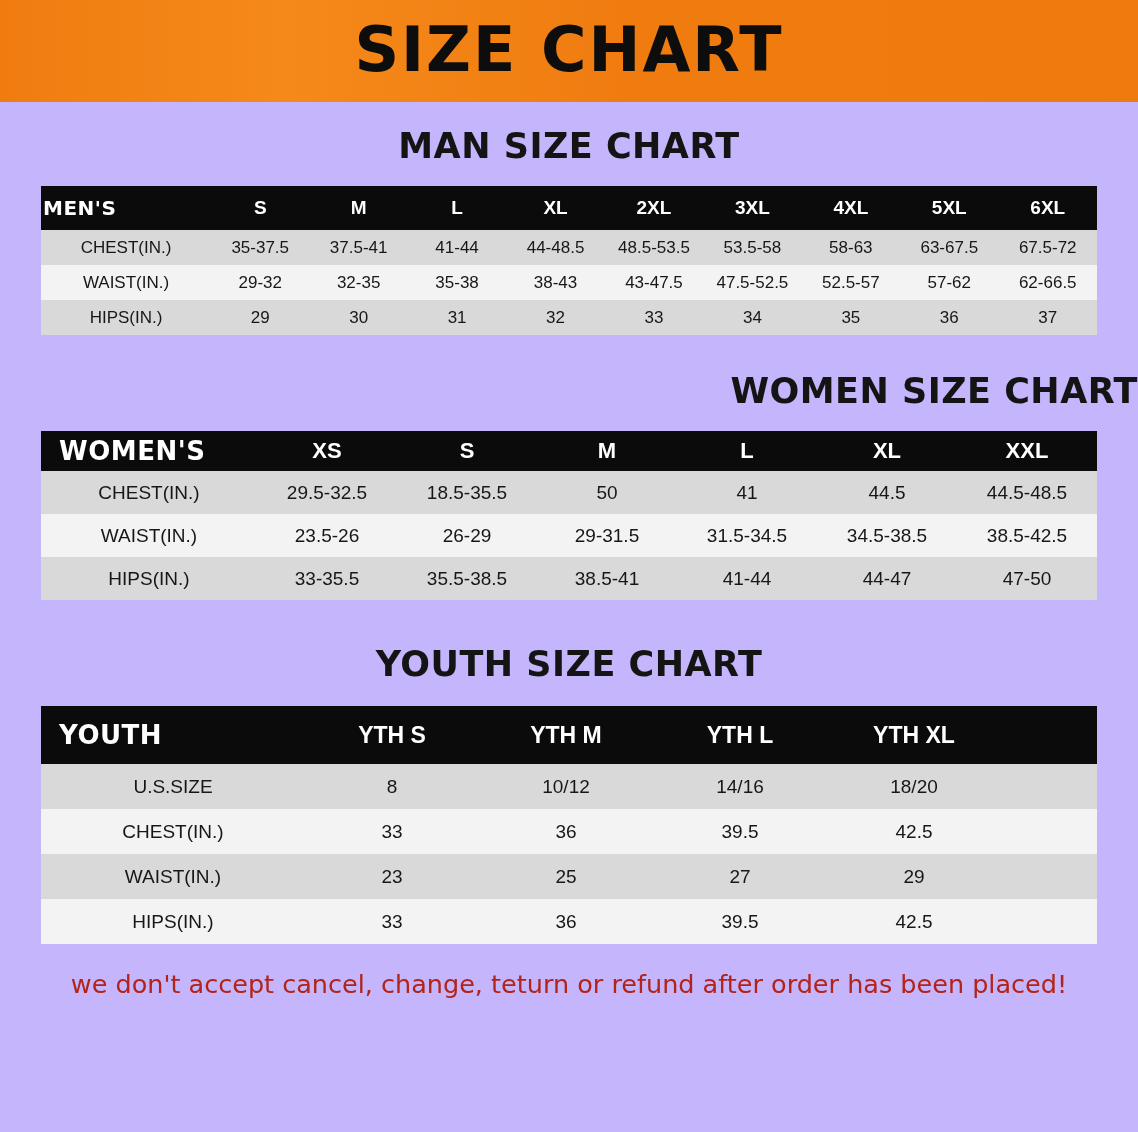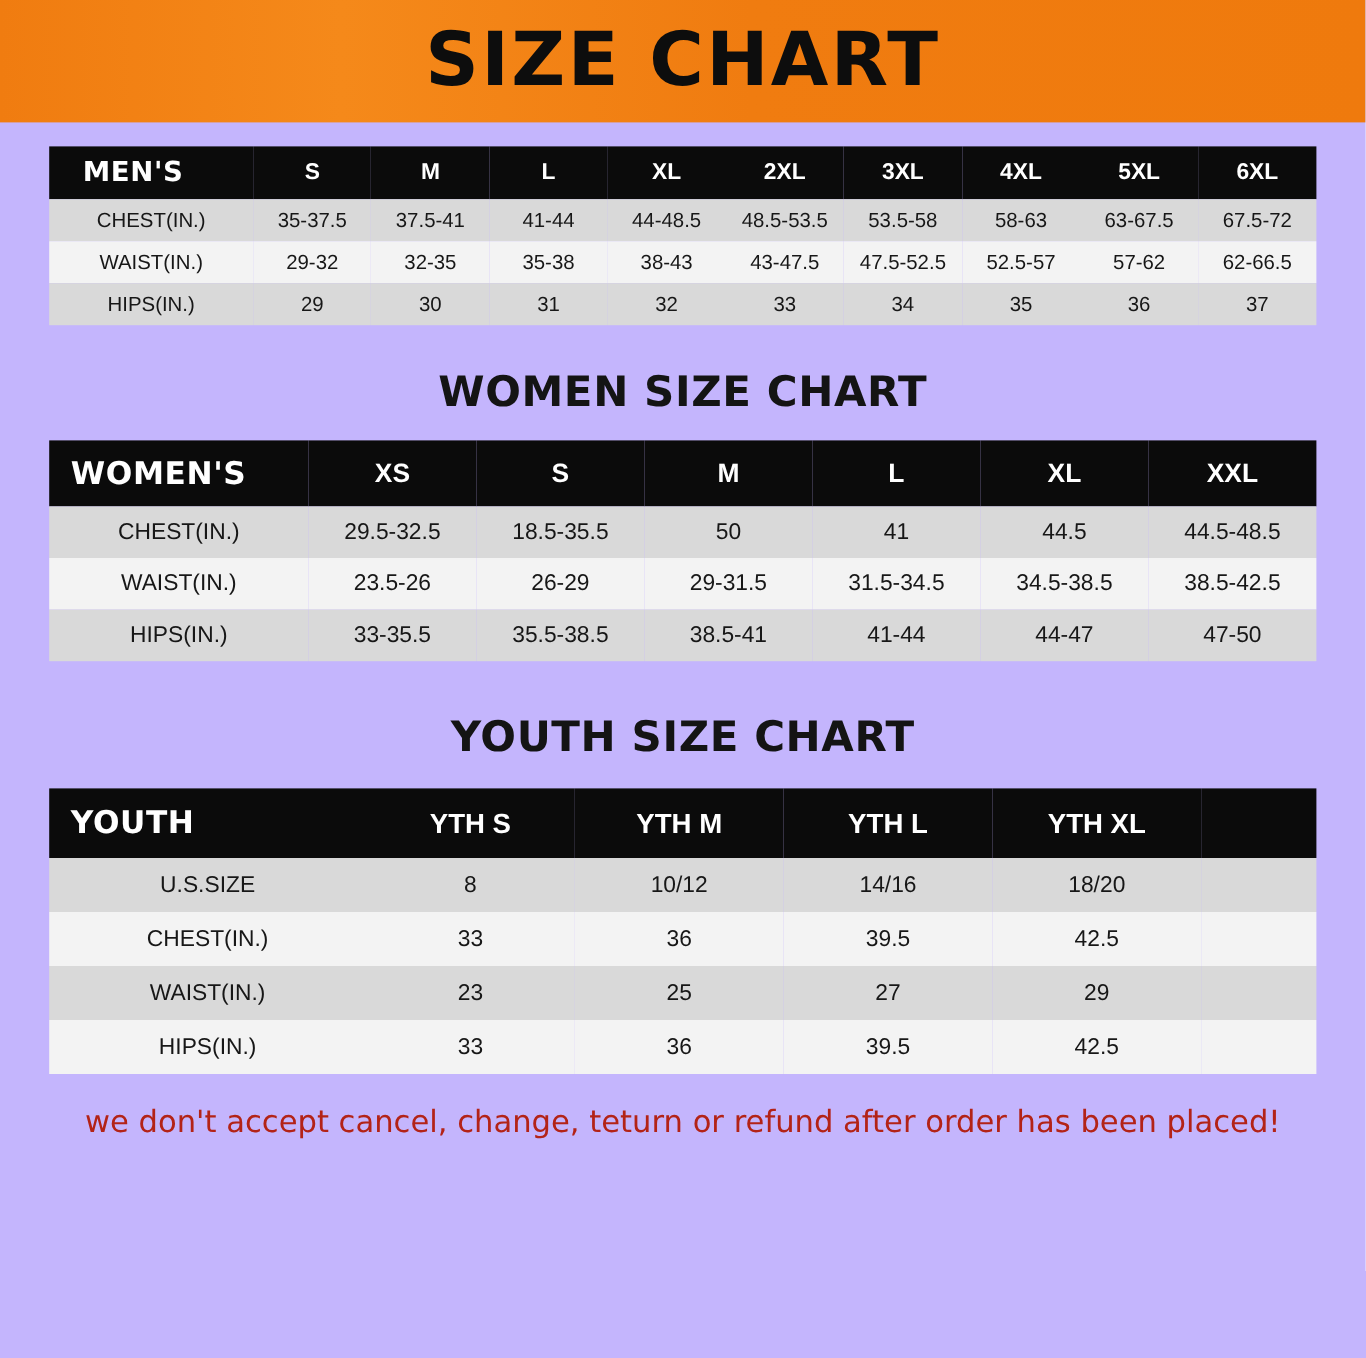--- a/index.html
+++ b/index.html
@@ -43,21 +43,21 @@
   
   .section-title {
     text-align: center;
     font-family: "DejaVu Sans", sans-serif;
     font-weight: bold;
     font-size: 35px;
     color: #141414;
     letter-spacing: 0.5px;
   }
   .section-title.man { margin-top: 24px; }
-  .section-title.women { margin-top: 36px; }
+  .section-title.women { margin-top: 36px; text-align: right; }
   .section-title.youth { margin-top: 44px; }
 
   
   .table-wrap {
     margin: 0 auto;
     box-sizing: border-box;
   }
   table.size-table {
     border-collapse: collapse;
     table-layout: fixed;
@@ -81,27 +81,27 @@
   table.size-table tbody td.rowlabel {
     text-align: center;
     color: #171717;
   }
   tr.band-dark td { background: #d9d9d9; }
   tr.band-light td { background: #f3f3f3; }
 
   
   #men-table-wrap { width: 1056px; margin-top: 20px; }
   #men-table thead th { height: 44px; font-size: 19px; padding: 0 2px; }
-  #men-table thead th.corner { font-size: 23px; padding-left: 28px; }
+  #men-table thead th.corner { font-size: 20px; padding-left: 2px; }
   #men-table tbody td { height: 35px; font-size: 17px; padding: 0 2px; }
   #men-table tbody td.rowlabel { font-size: 17px; }
 
   
   #women-table-wrap { width: 1056px; margin-top: 20px; }
-  #women-table thead th { height: 55px; font-size: 22px; padding: 0 2px; }
+  #women-table thead th { height: 40px; font-size: 22px; padding: 0 2px; }
   #women-table thead th.corner { font-size: 26px; padding-left: 18px; }
   #women-table tbody td { height: 43px; font-size: 19px; padding: 0 2px; }
 
   
   #youth-table-wrap { width: 1056px; margin-top: 22px; }
   #youth-table thead th { height: 58px; font-size: 23px; padding: 0 14px; }
   #youth-table thead th.corner { font-size: 26px; padding-left: 18px; }
   #youth-table tbody td { height: 45px; font-size: 19px; padding: 0 2px; }
 
   
@@ -118,20 +118,21 @@
 </style>
 </head>
 <body>
 
 <div class="page">
 
   <div class="banner">
     <div class="banner-title">SIZE CHART</div>
   </div>
 
+  <div class="section-title man">MAN SIZE CHART</div>
   <div class="table-wrap" id="men-table-wrap">
     <table class="size-table" id="men-table">
       <colgroup>
         <col style="width:170px">
         <col span="9">
       </colgroup>
       <thead>
         <tr>
           <th class="corner">MEN'S</th>
           <th>S</th>

